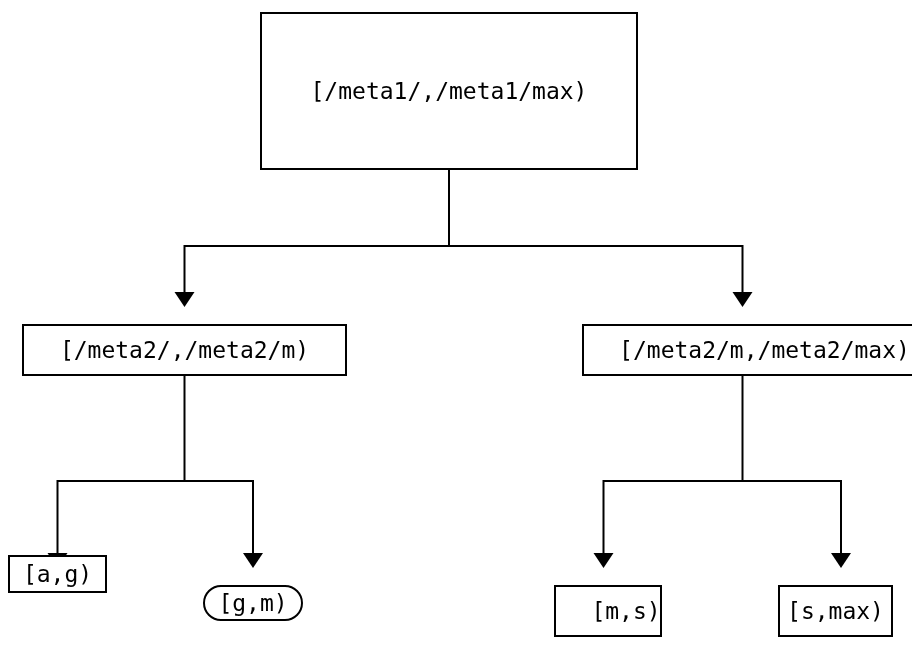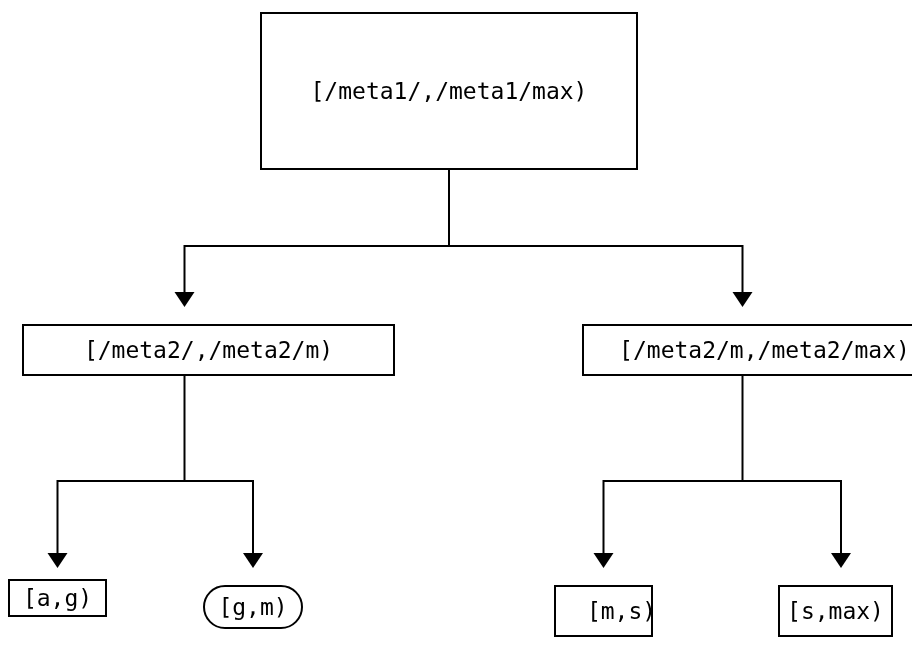--- a/index.html
+++ b/index.html
@@ -29,25 +29,25 @@
     background: #ffffff;
     color: #000000;
     display: flex;
     align-items: center;
     justify-content: center;
     font-size: 23px;
     line-height: 1;
     white-space: nowrap;
   }
   .node-root  { left: 260px; top: 12px;  width: 378px; height: 158px; }
-  .node-left  { left: 22px;  top: 324px; width: 373px; height: 52px; }
+  .node-left  { left: 22px;  top: 324px; width: 325px; height: 52px; }
   .node-right { left: 582px; top: 324px; width: 365px; height: 52px; }
-  .node-ll    { left: 8px;   top: 579px; width: 99px;  height: 38px; }
-  .node-lr    { left: 203px; top: 585px; width: 100px; height: 44px; border-radius: 22px; }
-  .node-rl    { left: 554px; top: 585px; width: 99px;  height: 52px; padding-left: 36px; }
+  .node-ll    { left: 8px;   top: 555px; width: 99px;  height: 38px; }
+  .node-lr    { left: 203px; top: 585px; width: 100px; height: 36px; border-radius: 22px; }
+  .node-rl    { left: 554px; top: 585px; width: 108px;  height: 52px; padding-left: 36px; }
   .node-rr    { left: 778px; top: 585px; width: 115px; height: 52px; }
   .edge {
     fill: none;
     stroke: #000000;
     stroke-width: 2;
   }
   .arrowhead {
     fill: #000000;
     stroke: none;
   }

